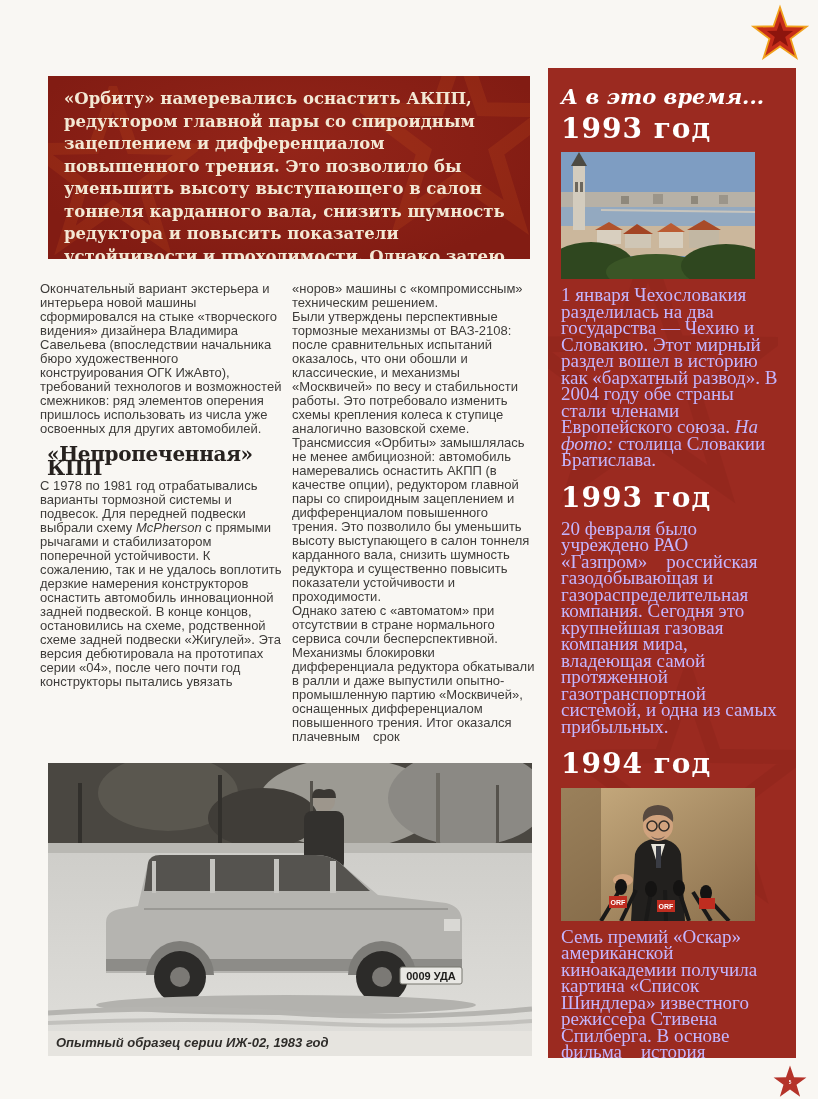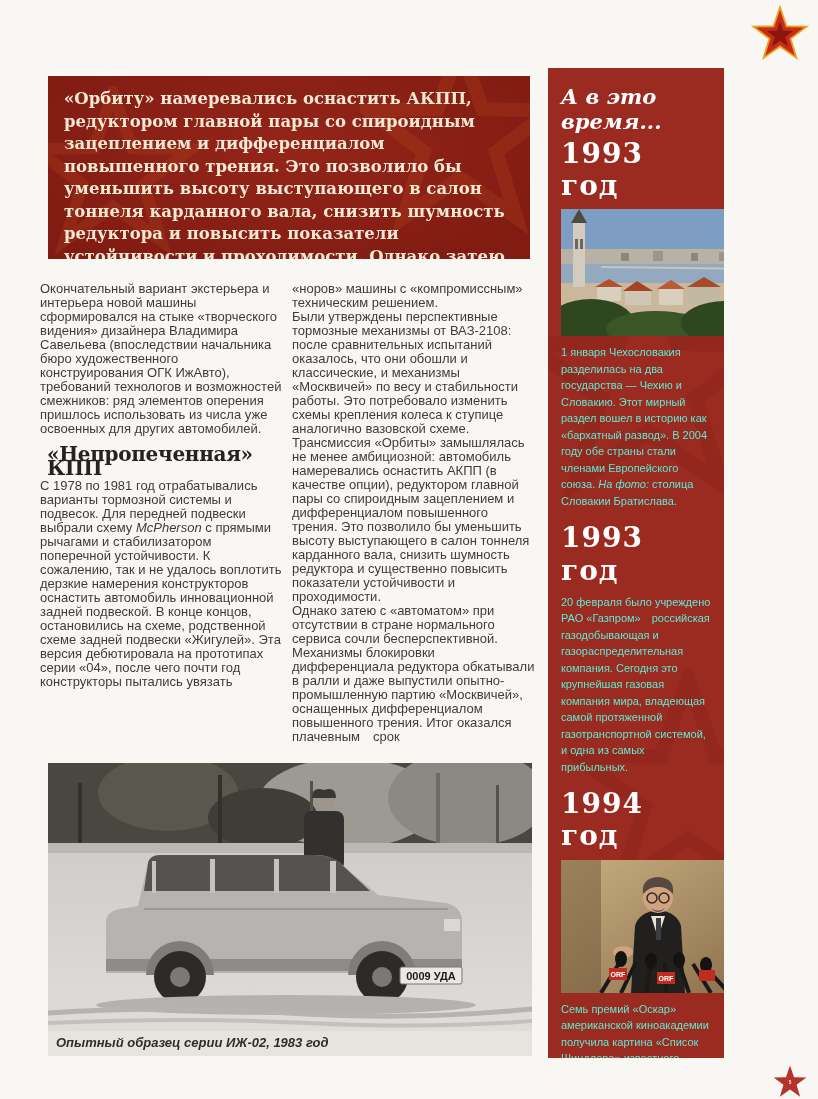--- a/index.html
+++ b/index.html
@@ -24,30 +24,30 @@
   .col p{margin:0 0 0 0;}
   .col .mcph{font-style:italic;}
   .heading{font-family:"DejaVu Serif",serif;font-weight:bold;font-size:20px;color:#27221f;
            margin:11px 7px 4px;letter-spacing:-0.3px;}
   
   .car-photo{position:absolute;left:48px;top:763px;width:484px;height:268px;display:block;}
   .photo-caption{position:absolute;left:48px;top:1031px;width:484px;height:25px;
                  background:#e6e4df;box-sizing:border-box;padding:4px 0 0 8px;
                  font-size:13px;font-weight:bold;font-style:italic;color:#2f2d2a;}
   
-  .sidebar{position:absolute;left:548px;top:68px;width:176px;height:990px;
+  .sidebar{position:absolute;left:548px;top:68px;width:248px;height:990px;
            background:#9b2a20;box-sizing:border-box;padding:12px 13px;overflow:hidden;}
   .sb-wm{position:absolute;opacity:.10;}
   .sb-title{position:relative;font-family:"DejaVu Serif",serif;font-style:italic;font-weight:bold;
             font-size:21px;color:#ffffff;margin:4px 0 2px;}
   .sb-year{position:relative;font-family:"DejaVu Serif",serif;font-weight:bold;font-size:28px;
            color:#ffffff;line-height:1.15;margin:4px 0 7px;letter-spacing:1px;}
   .sb-photo{position:relative;display:block;width:194px;height:127px;margin:0 0 8px;}
   .sb-photo2{height:133px;}
-  .sb-text{position:relative;color:#5eead4;font-size:11px;line-height:16.5px;margin:0 0 13px;}
+  .sb-text{position:relative;color:#c4b5fd;font-size:19px;line-height:16.5px;margin:0 0 13px;font-family:Liberation Serif, serif;}
   .sb-text .it{font-style:italic;}
   
   .page-star{position:absolute;left:772px;top:1064px;width:36px;height:36px;}
   .page-star text{font-family:"Liberation Sans",sans-serif;font-size:13px;font-weight:bold;fill:#ffffff;}
 </style>
 </head>
 <body>
 
 <div class="page">
 

